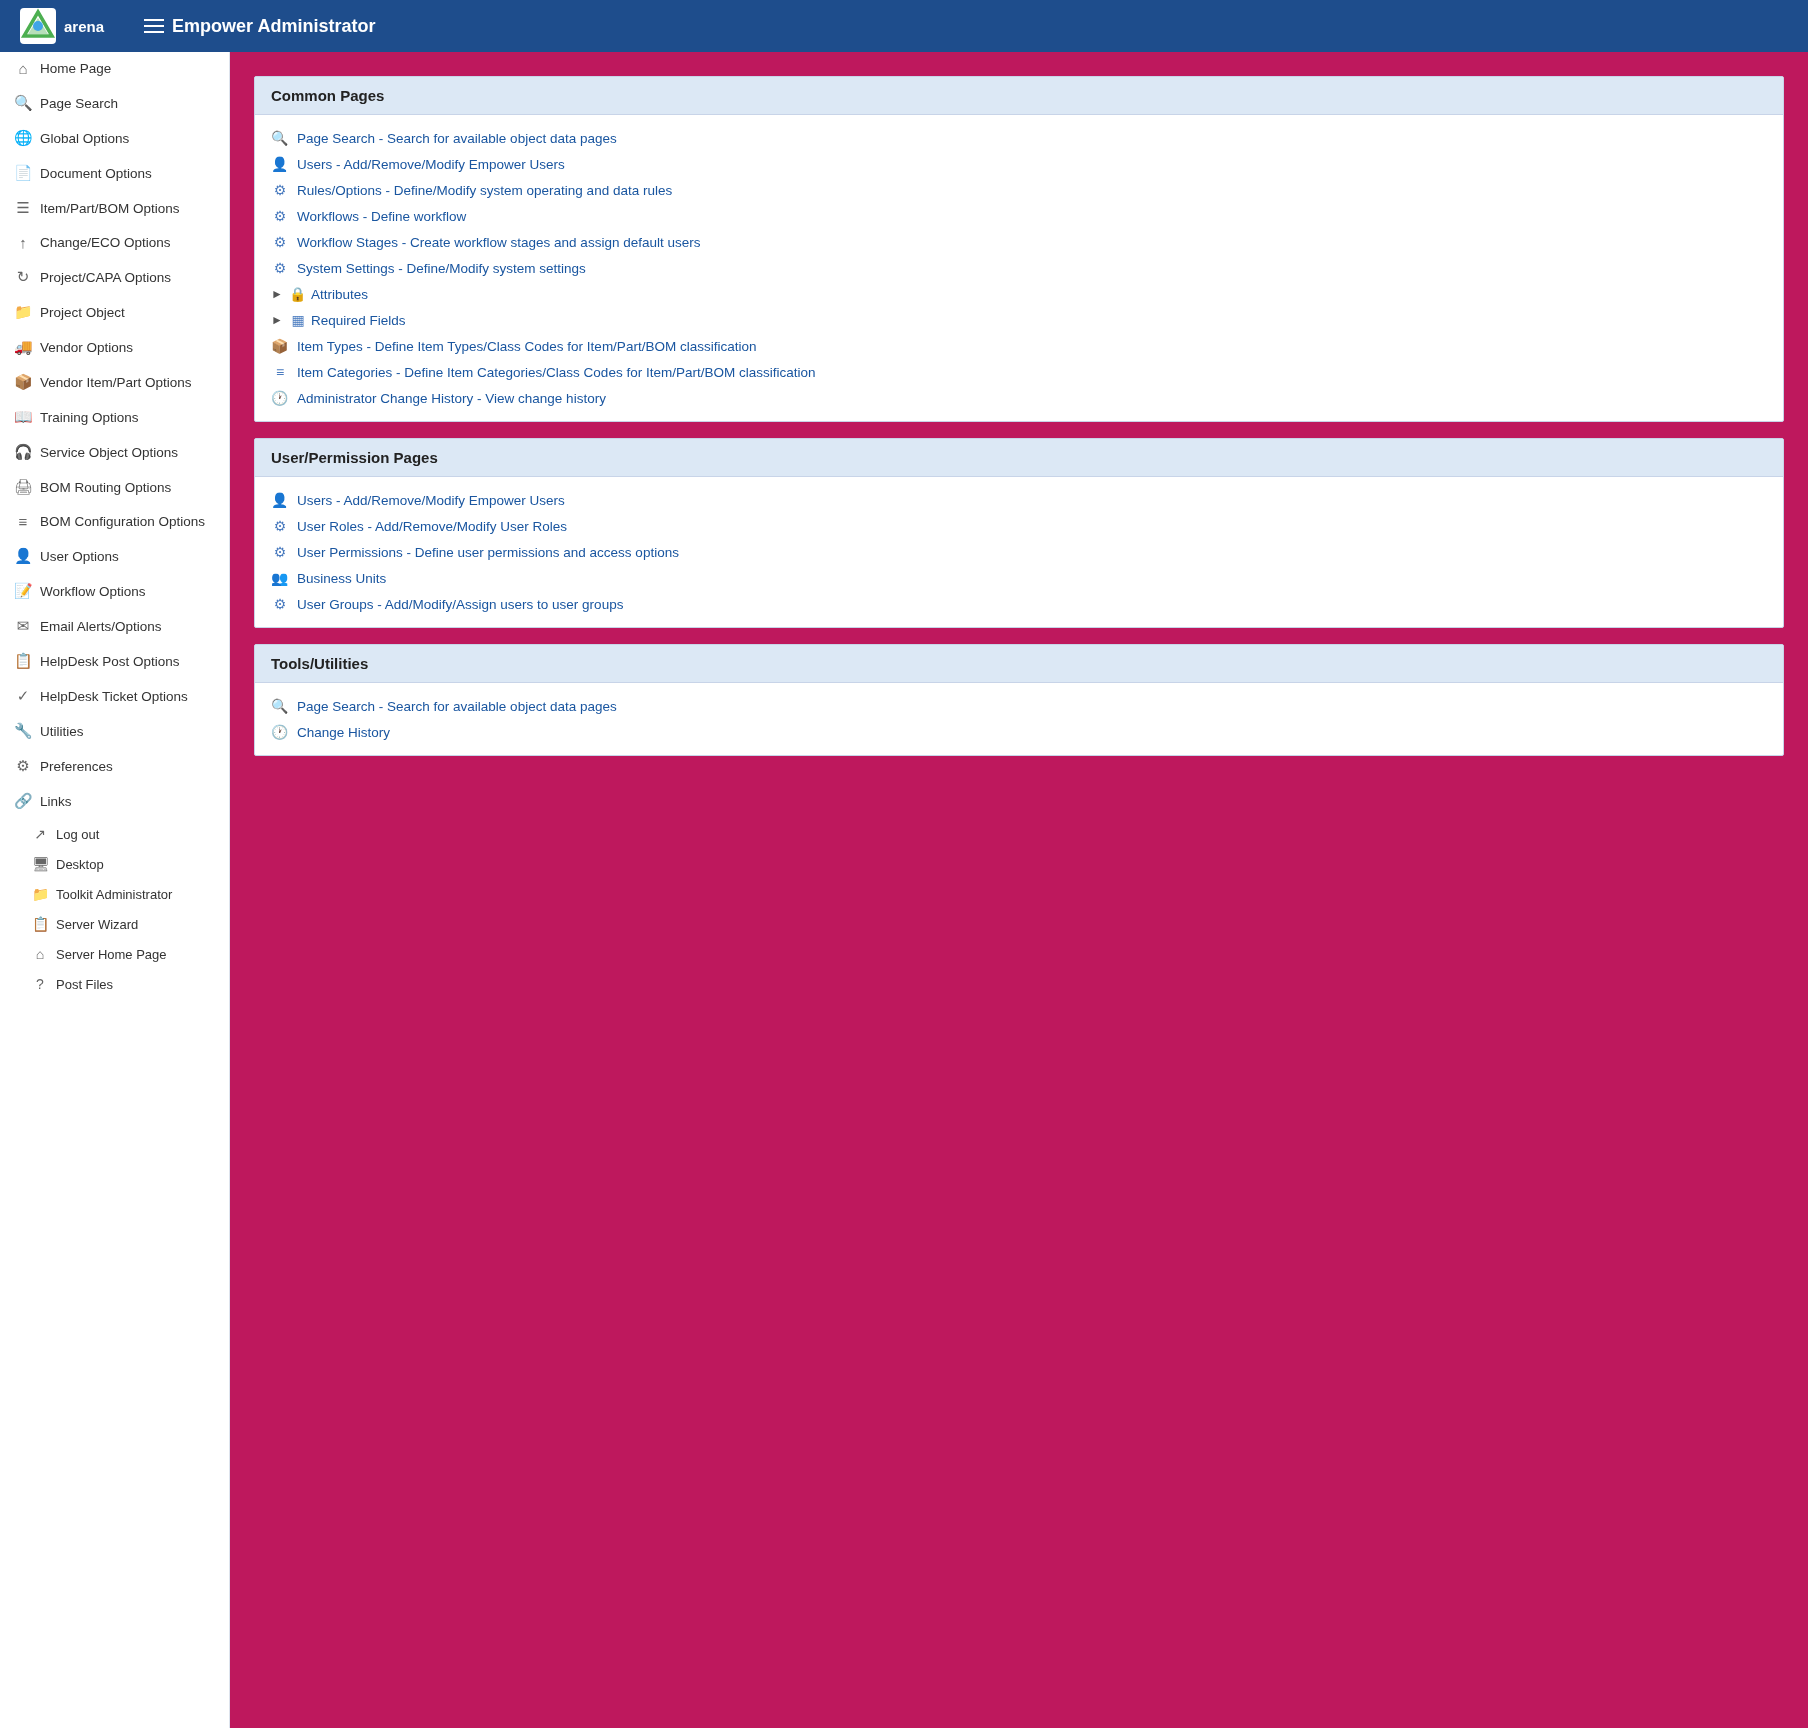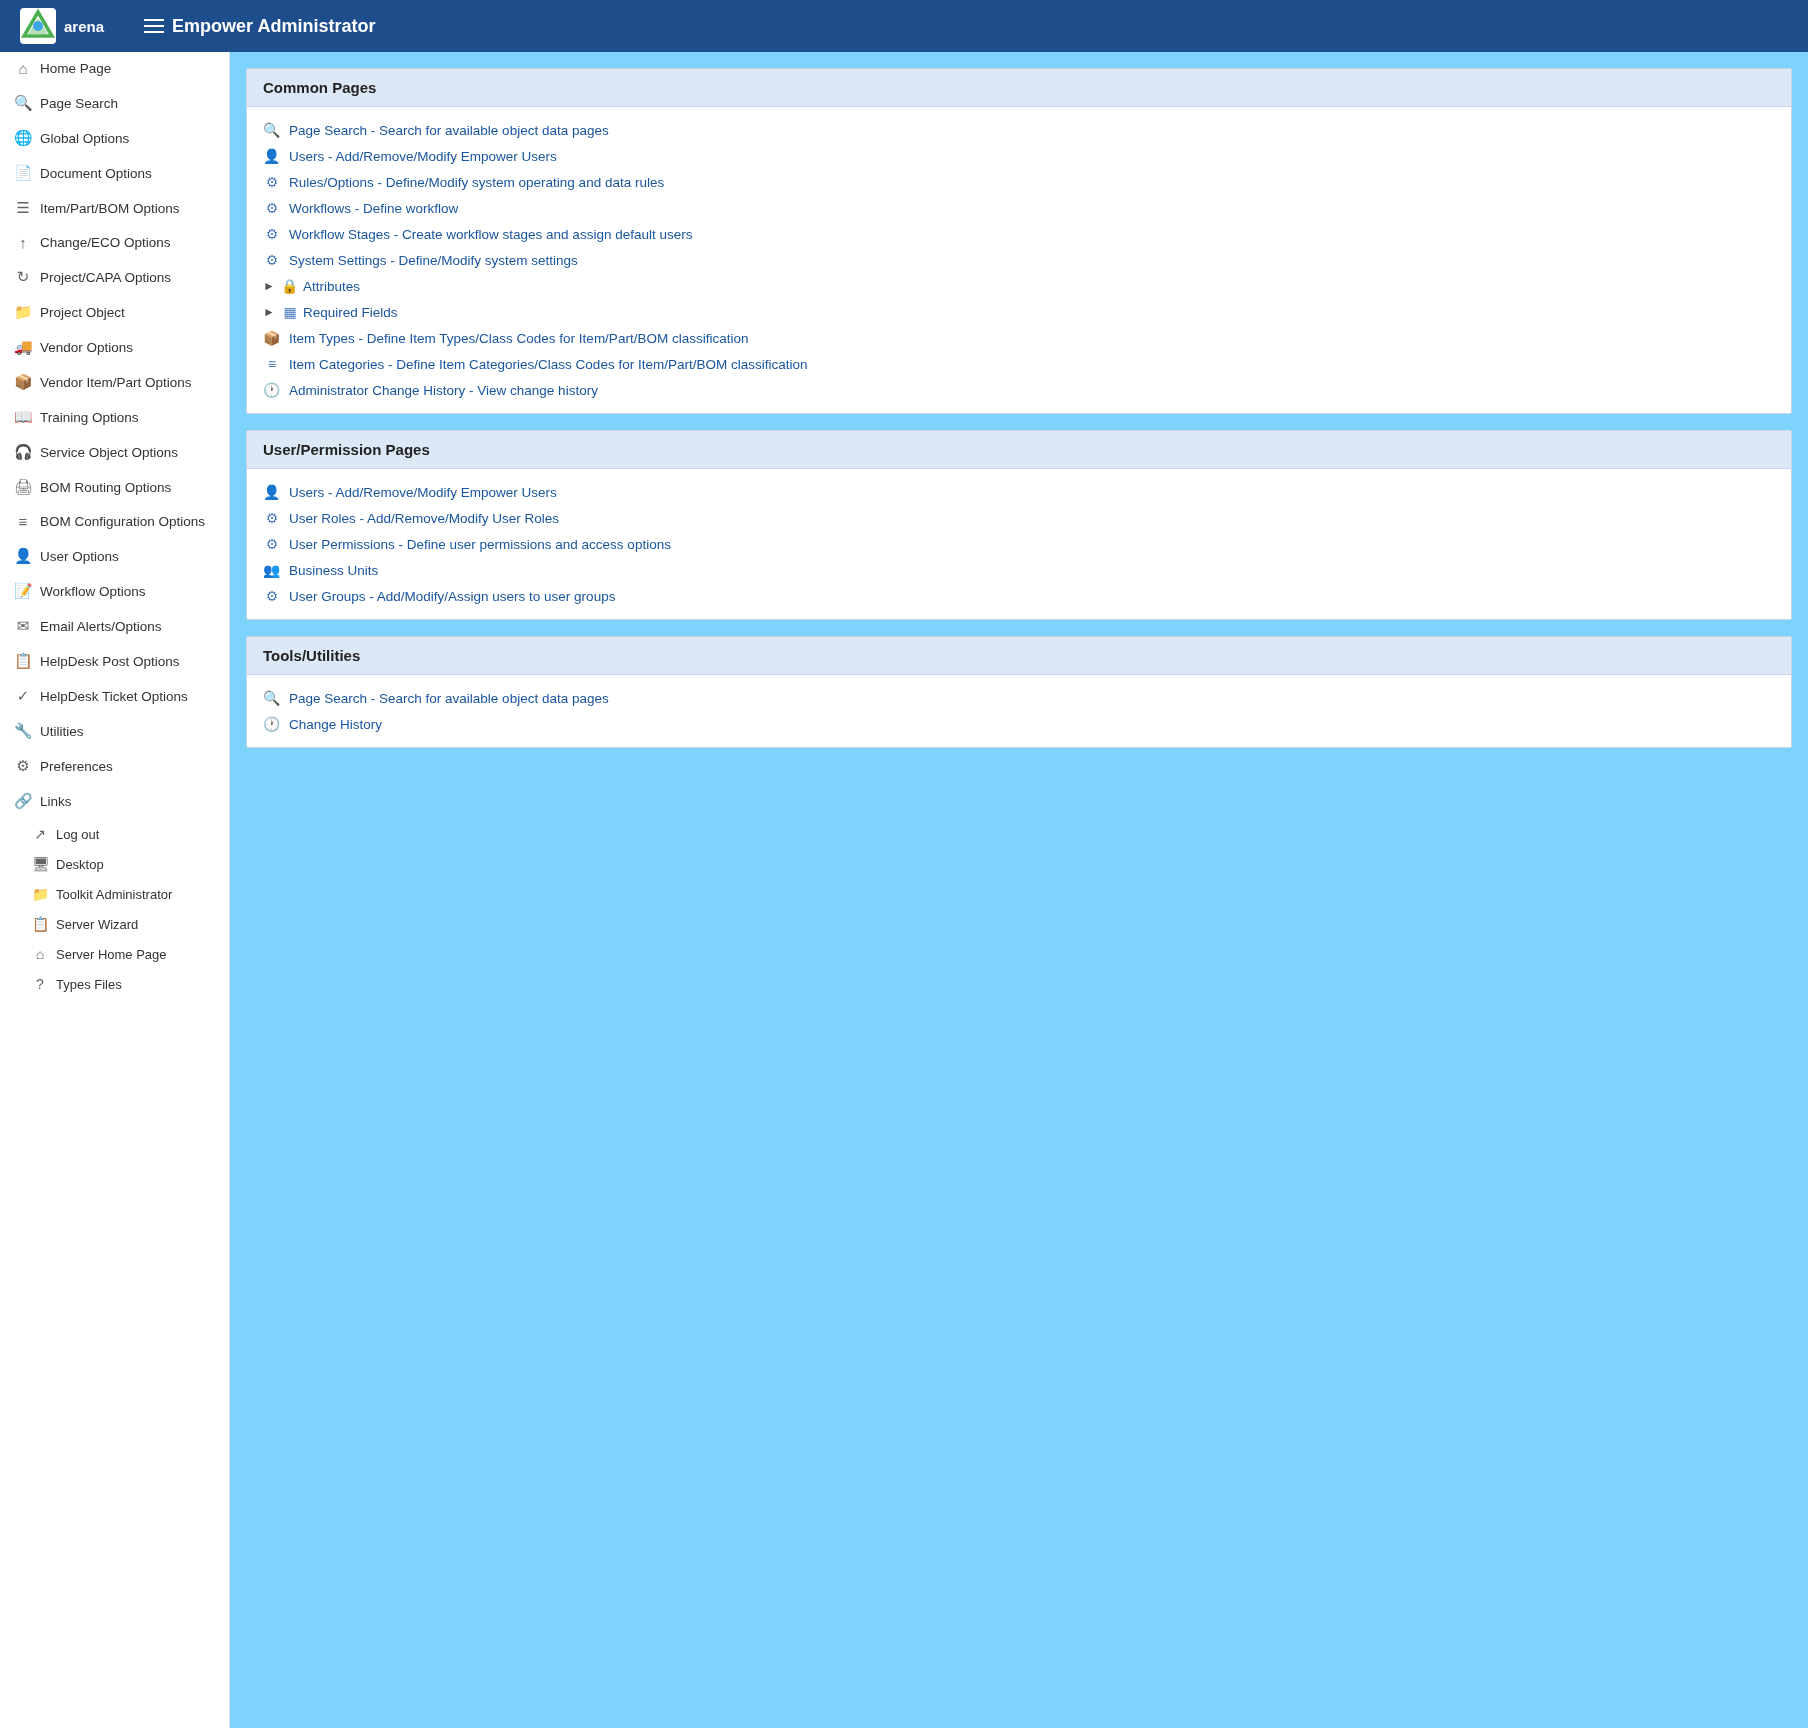--- a/index.html
+++ b/index.html
@@ -94,22 +94,22 @@
       font-size: 14px;
       width: 16px;
       text-align: center;
       flex-shrink: 0;
     }
 
     
     .main {
       flex: 1;
       overflow-y: auto;
-      padding: 16px;
-      background: #7dd3fc;
+      padding: 24px;
+      background: #be185d;
     }
 
     .section {
       background: white;
       border: 1px solid #c8d4e8;
       margin-bottom: 16px;
       border-radius: 2px;
     }
     .section-header {
       background: #dce8f5;
@@ -292,21 +292,21 @@
         <div class="sidebar-sub-item">
     <span class="icon">📋</span>
     <span>Server Wizard</span>
   </div>
         <div class="sidebar-sub-item">
     <span class="icon">⌂</span>
     <span>Server Home Page</span>
   </div>
         <div class="sidebar-sub-item">
     <span class="icon">?</span>
-    <span>Types Files</span>
+    <span>Post Files</span>
   </div>
       </div>
   </nav>
 
   <main class="main">
     <div id="sections-container">
         <div class="section">
           <div class="section-header">Common Pages</div>
           <div class="section-body">
             <a class="section-link" href="#">

